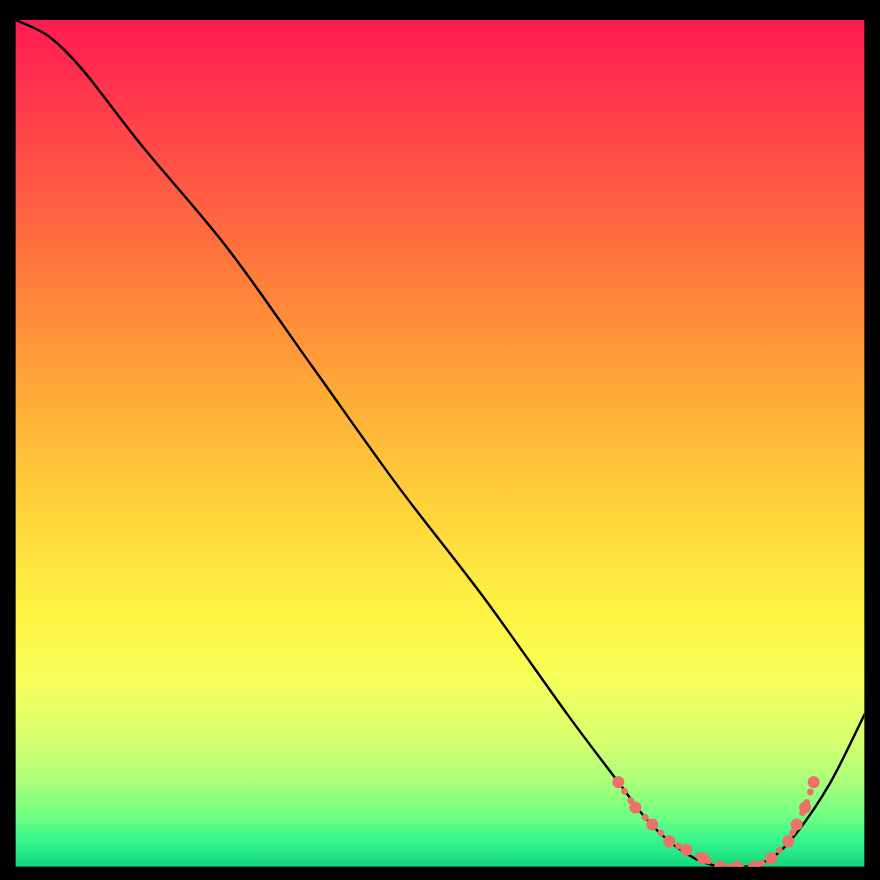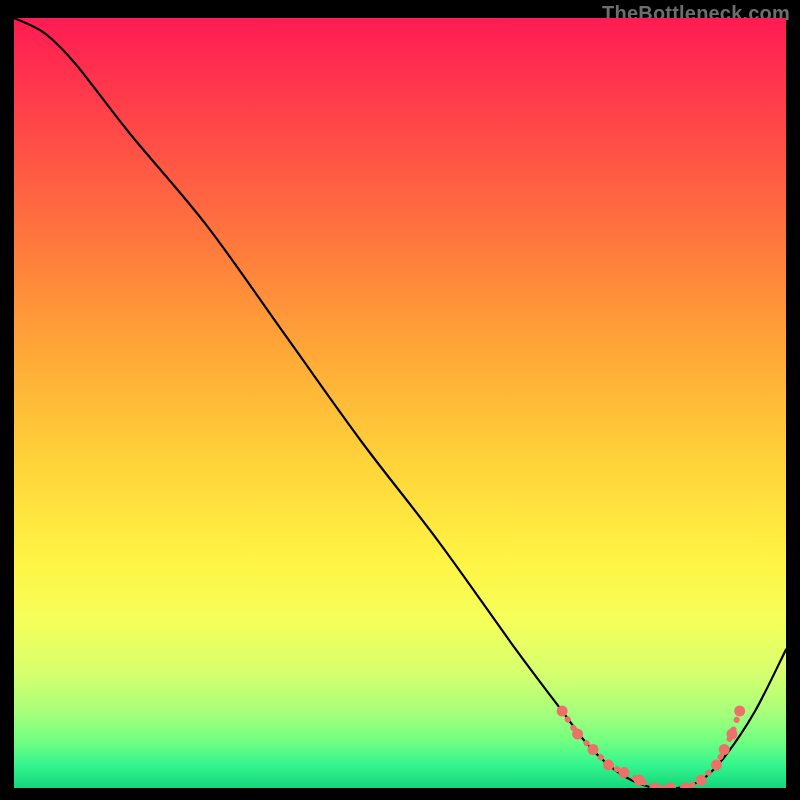--- a/index.html
+++ b/index.html
@@ -32,21 +32,20 @@
     font-weight: 600;
     color: #6d6d6d;
     letter-spacing: 0.2px;
   }
 </style>
 </head>
 <body>
 
 <div class="stage">
 
-  <div class="watermark">TheBottleneck.com</div>
 
   <svg class="plot" viewBox="0 0 772 770" preserveAspectRatio="none">
     <defs>
       <linearGradient id="bg-grad" x1="0" y1="0" x2="0" y2="1">
       <stop offset="0%" stop-color="#ff1b53"></stop>
           <stop offset="15%" stop-color="#ff4a47"></stop>
           <stop offset="30%" stop-color="#ff7b3c"></stop>
           <stop offset="45%" stop-color="#ffad37"></stop>
           <stop offset="57.99999999999999%" stop-color="#ffd43a"></stop>
           <stop offset="70%" stop-color="#fff344"></stop>

